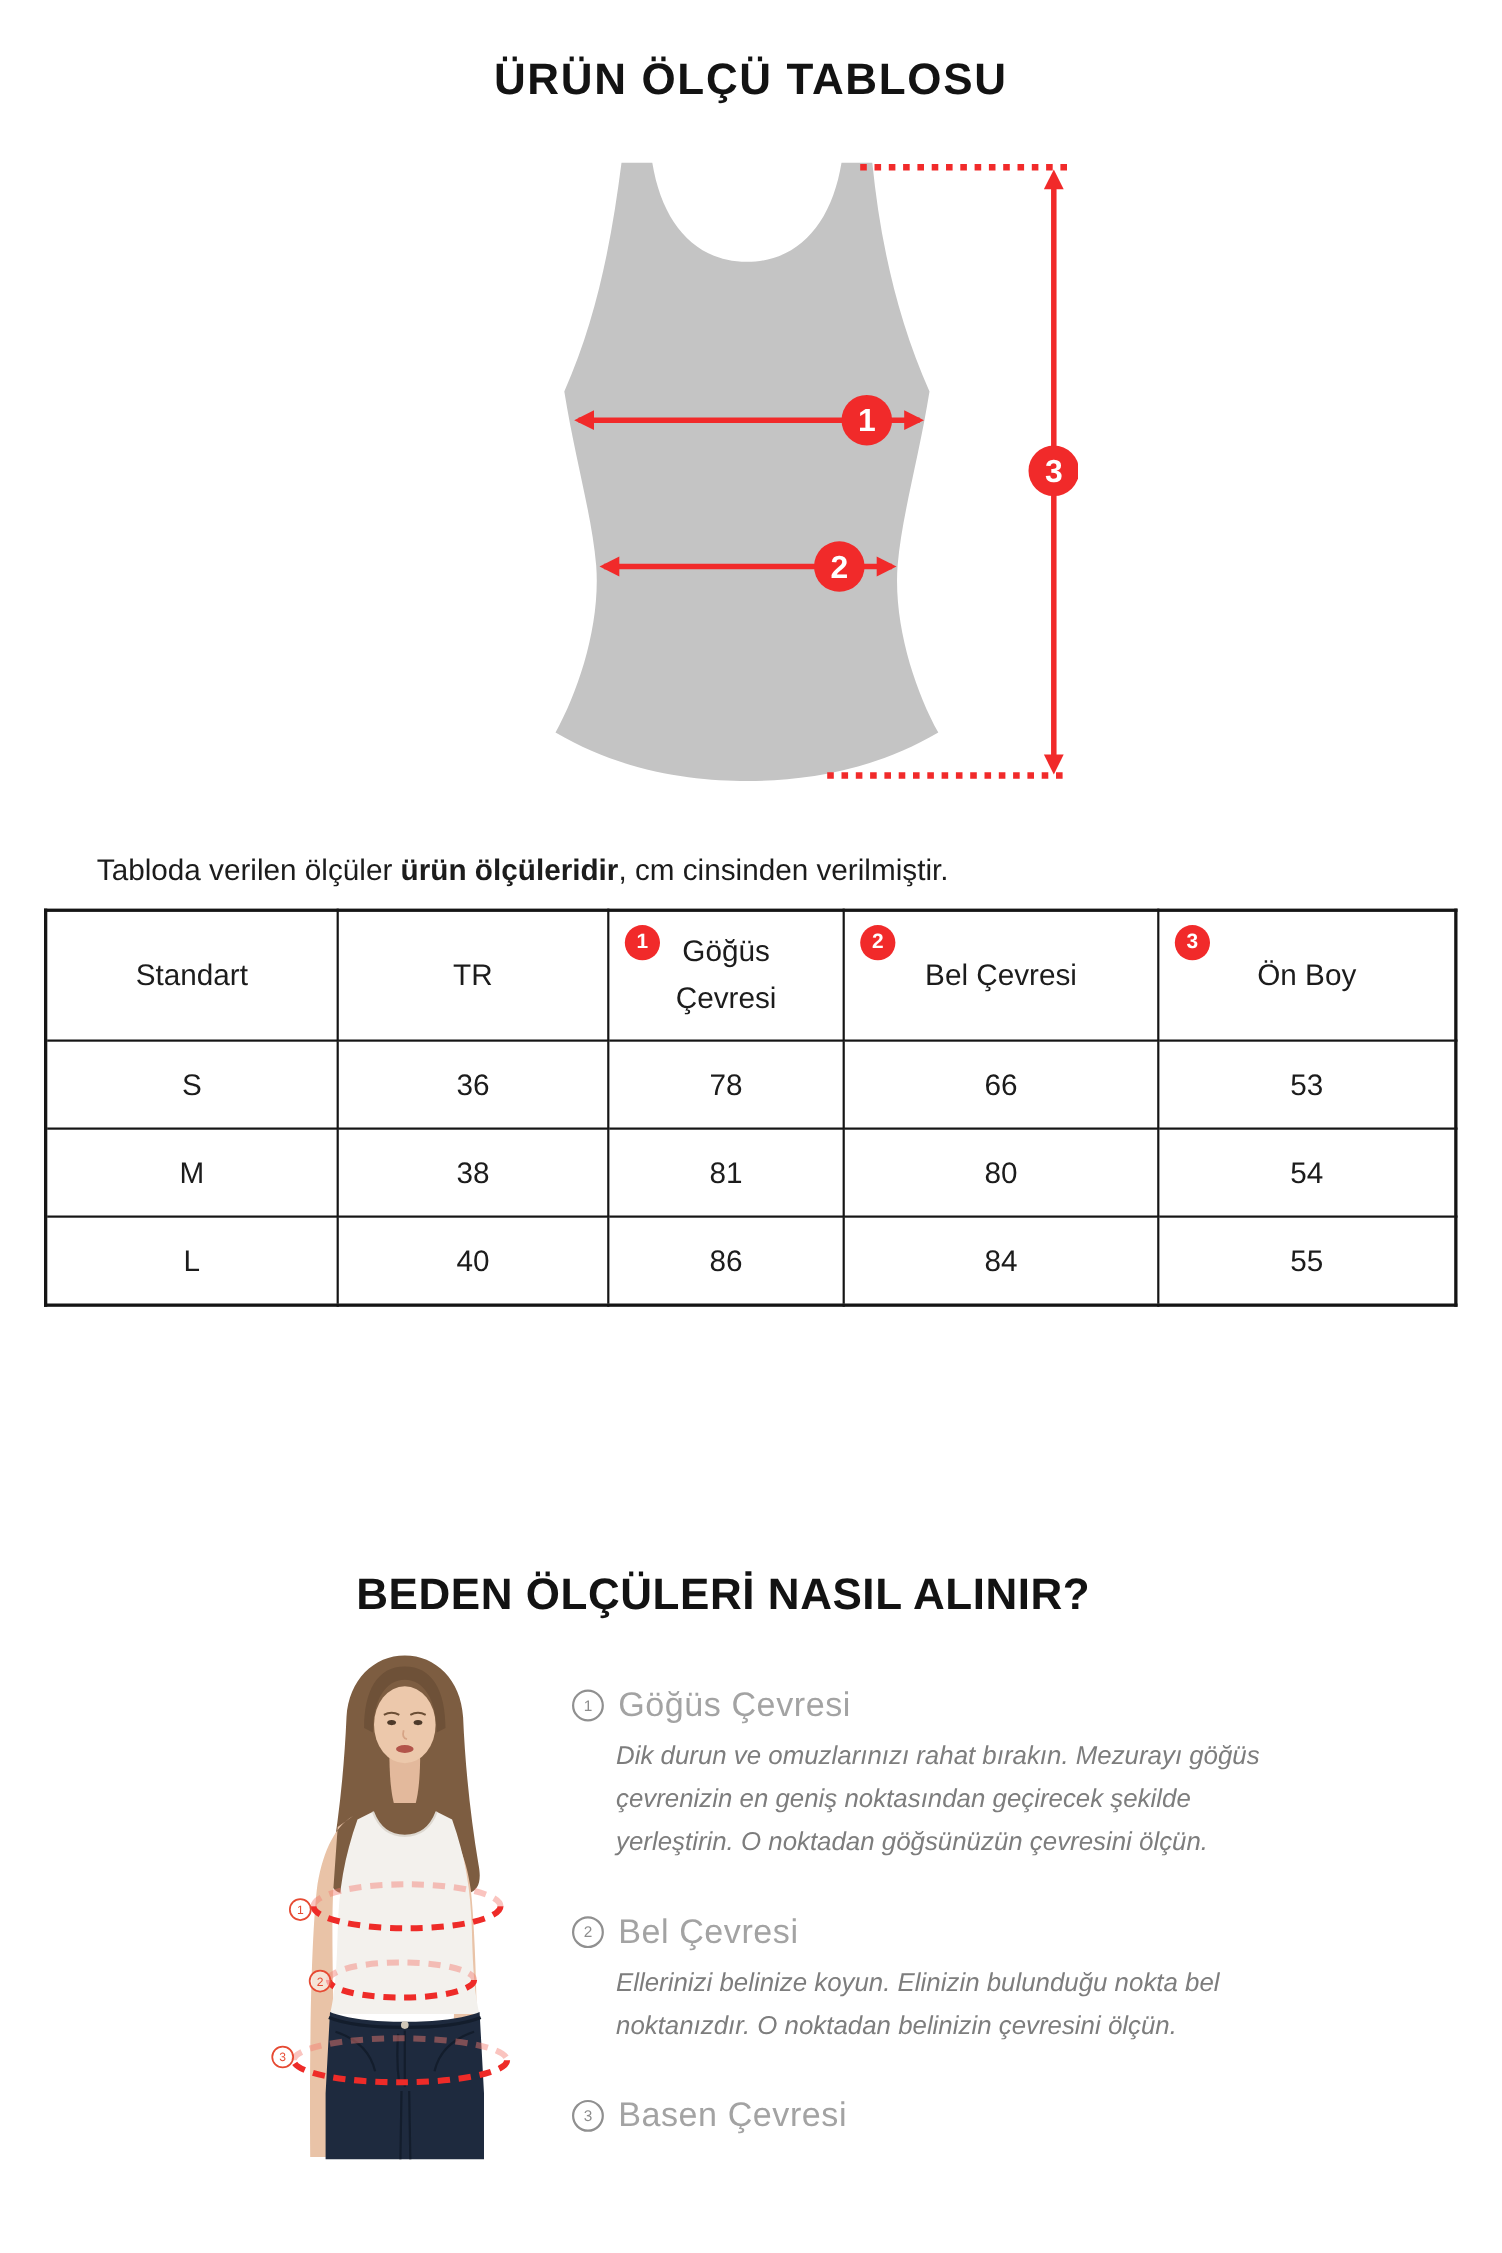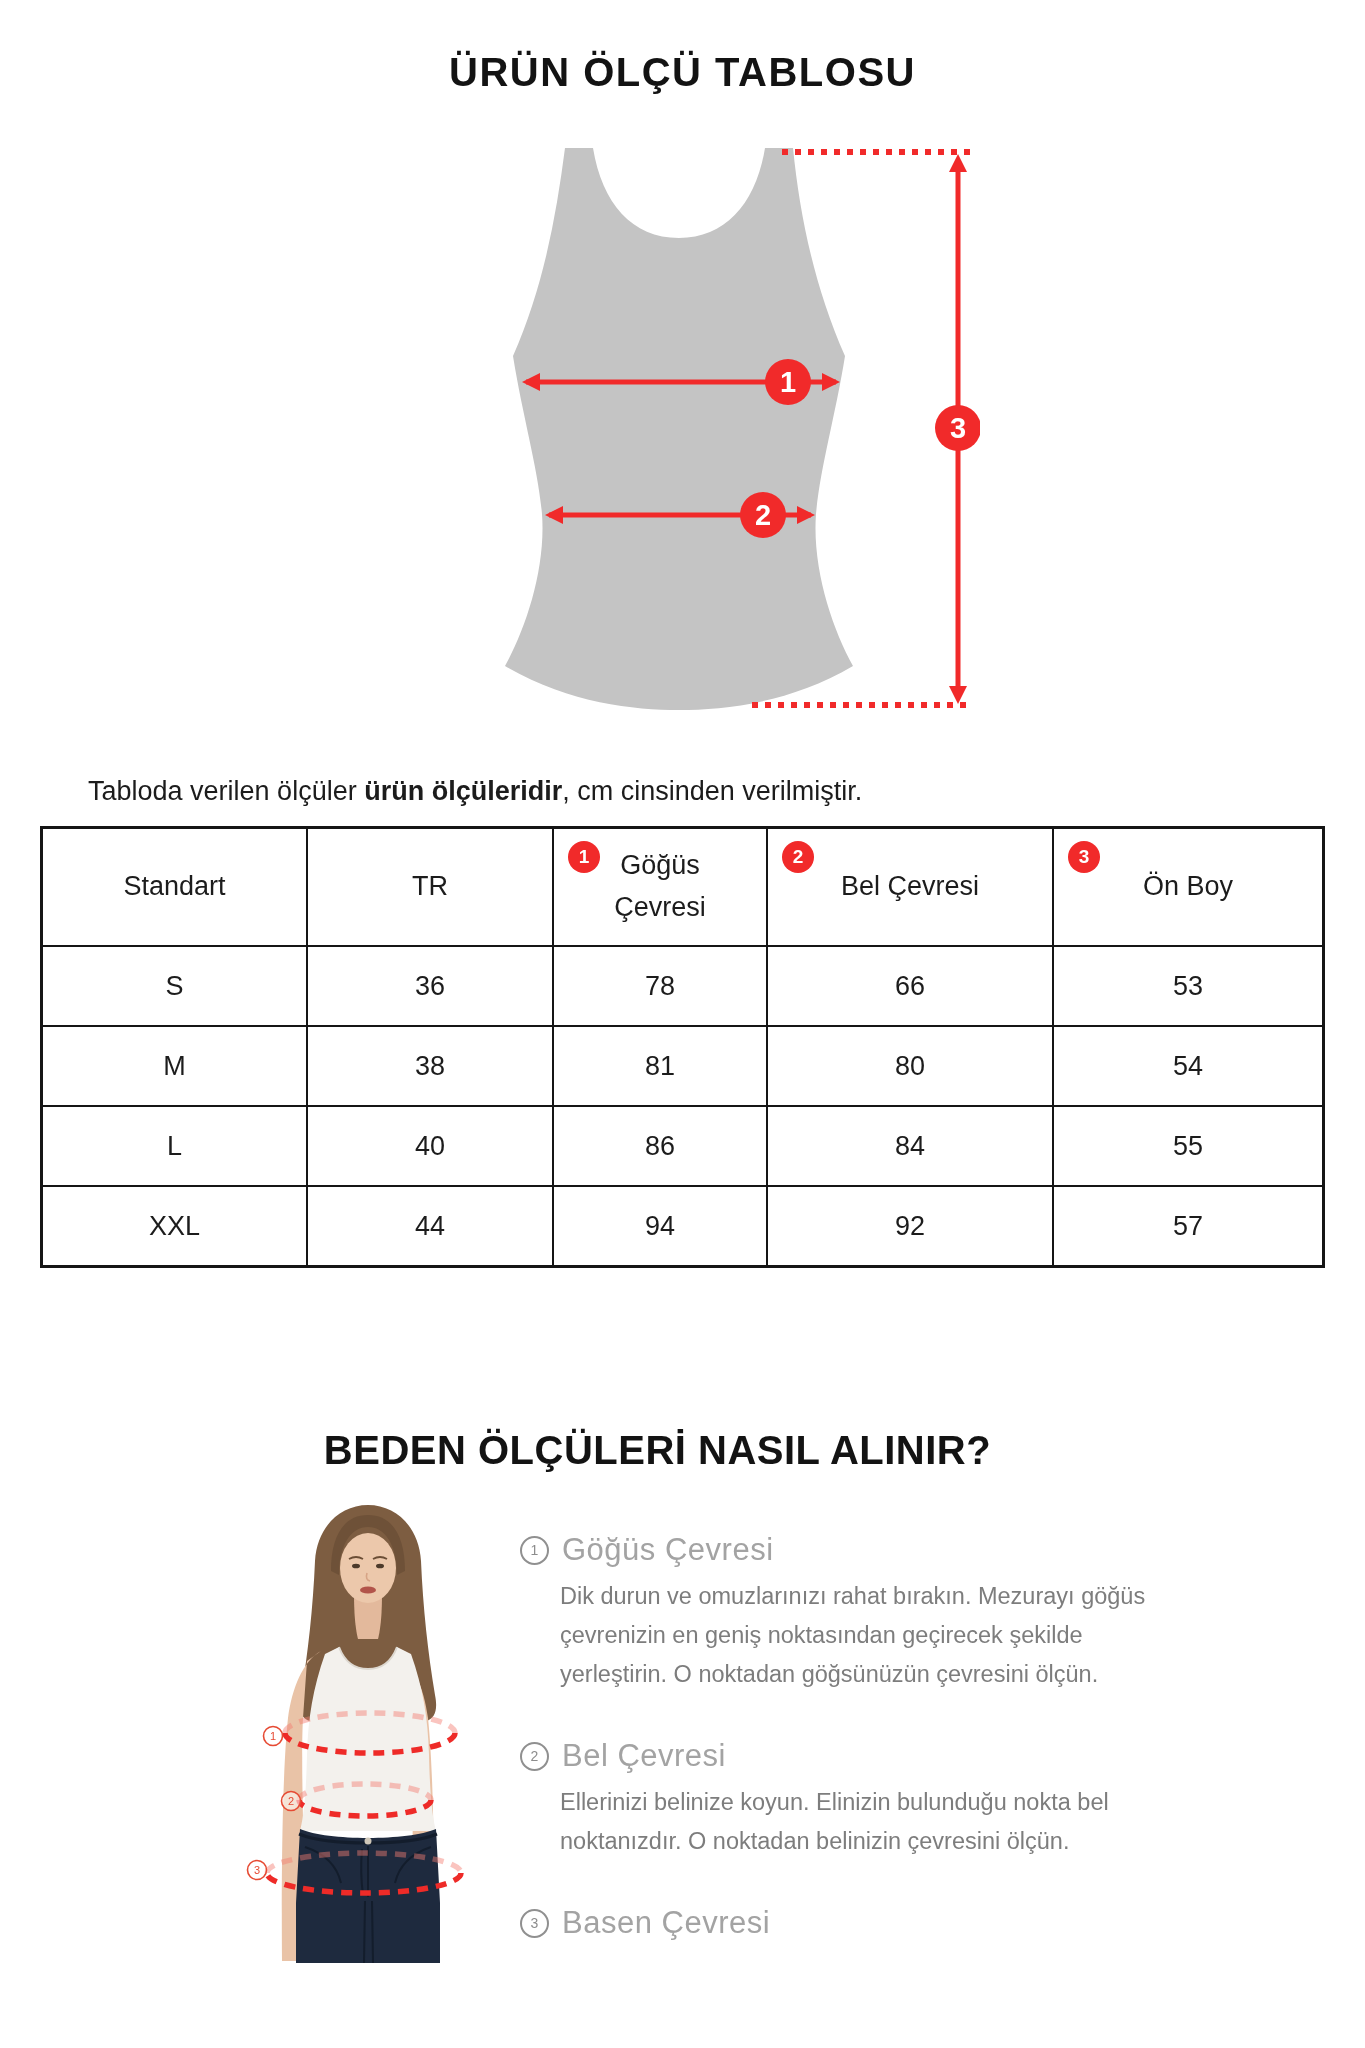--- a/index.html
+++ b/index.html
@@ -32,21 +32,21 @@
 
   .figure{position:absolute;left:243px;top:1503px;width:232px;height:462px;}
 
   .steps{position:absolute;left:520px;top:1532px;width:645px;}
   .step{margin-bottom:44px;}
   .step-head{display:flex;align-items:center;gap:13px;}
   .step-num{flex:none;width:25px;height:25px;border:2px solid #909090;border-radius:50%;
     color:#8d8d8d;font-size:14px;display:flex;align-items:center;justify-content:center;}
   .step-title{font-size:31px;font-weight:300;color:#a3a3a3;letter-spacing:0.5px;}
   .step-text{margin:9px 0 0 40px;max-width:600px;font-size:23.5px;line-height:39px;
-    color:#7d7d7d;font-weight:300;}
+    color:#7d7d7d;font-weight:300;font-style:italic;}
 </style>
 </head>
 <body>
 
 <div id="page">
 
   <div class="main-title">ÜRÜN ÖLÇÜ TABLOSU</div>
 
   <svg class="diagram" viewBox="0 0 520 620">
 
@@ -131,27 +131,20 @@
           <td>81</td>
           <td>80</td>
           <td>54</td>
         </tr>
         <tr>
           <td>L</td>
           <td>40</td>
           <td>86</td>
           <td>84</td>
           <td>55</td>
-        </tr>
-        <tr>
-          <td>XXL</td>
-          <td>44</td>
-          <td>94</td>
-          <td>92</td>
-          <td>57</td>
         </tr>
       </tbody>
   </table>
 
   <div class="howto-heading">BEDEN ÖLÇÜLERİ NASIL ALINIR?</div>
 
   <svg class="figure" viewBox="0 0 232 462">
 
     <path fill="#7d5d41" d="M125,2 C97,2 74,24 72,58 C70,105 65,150 58,192 C55,207 58,216 67,218
          L183,218 C192,216 195,207 192,192 C185,150 180,105 178,58 C176,24 153,2 125,2 Z"></path>

